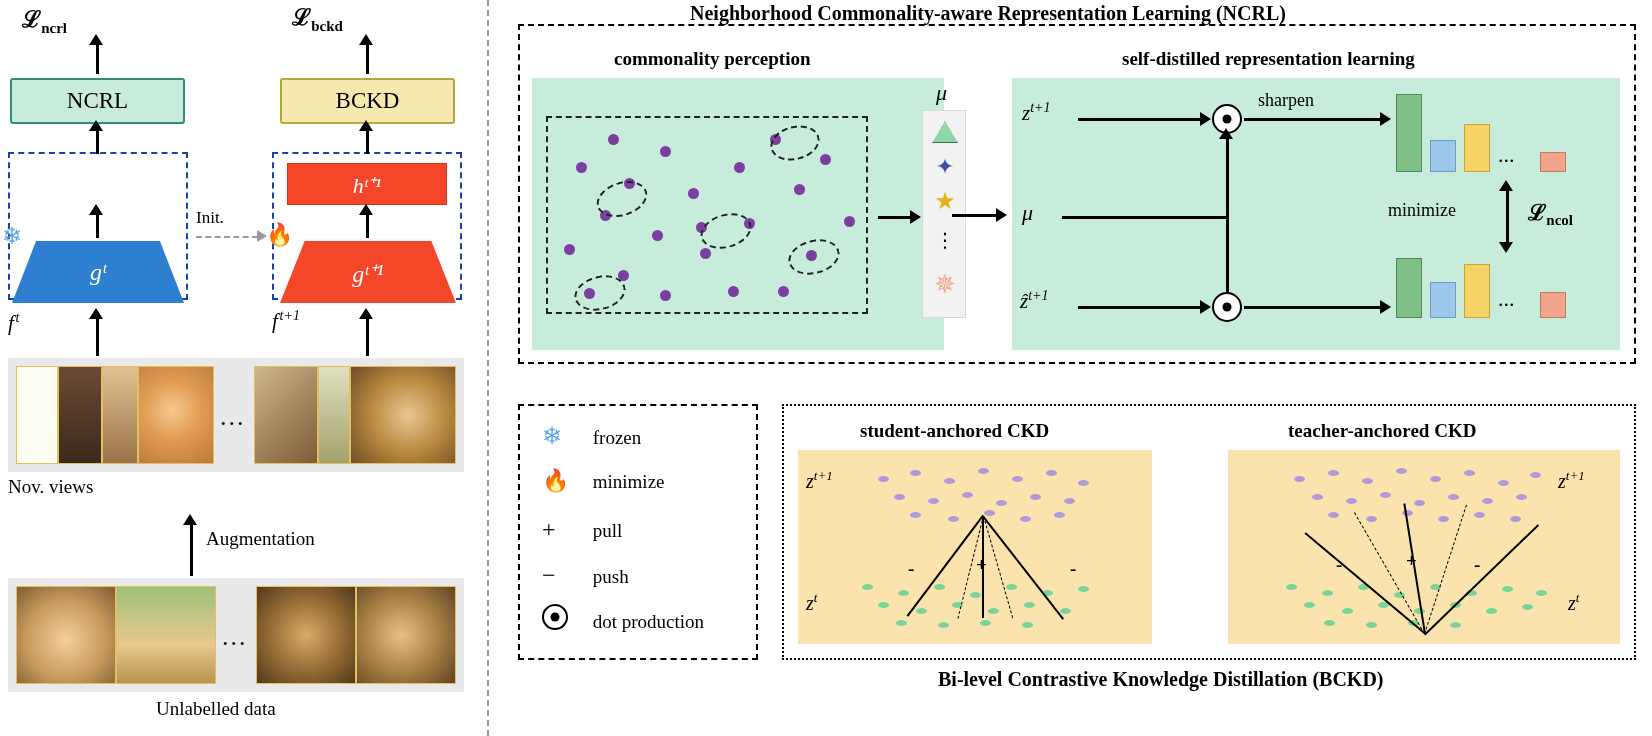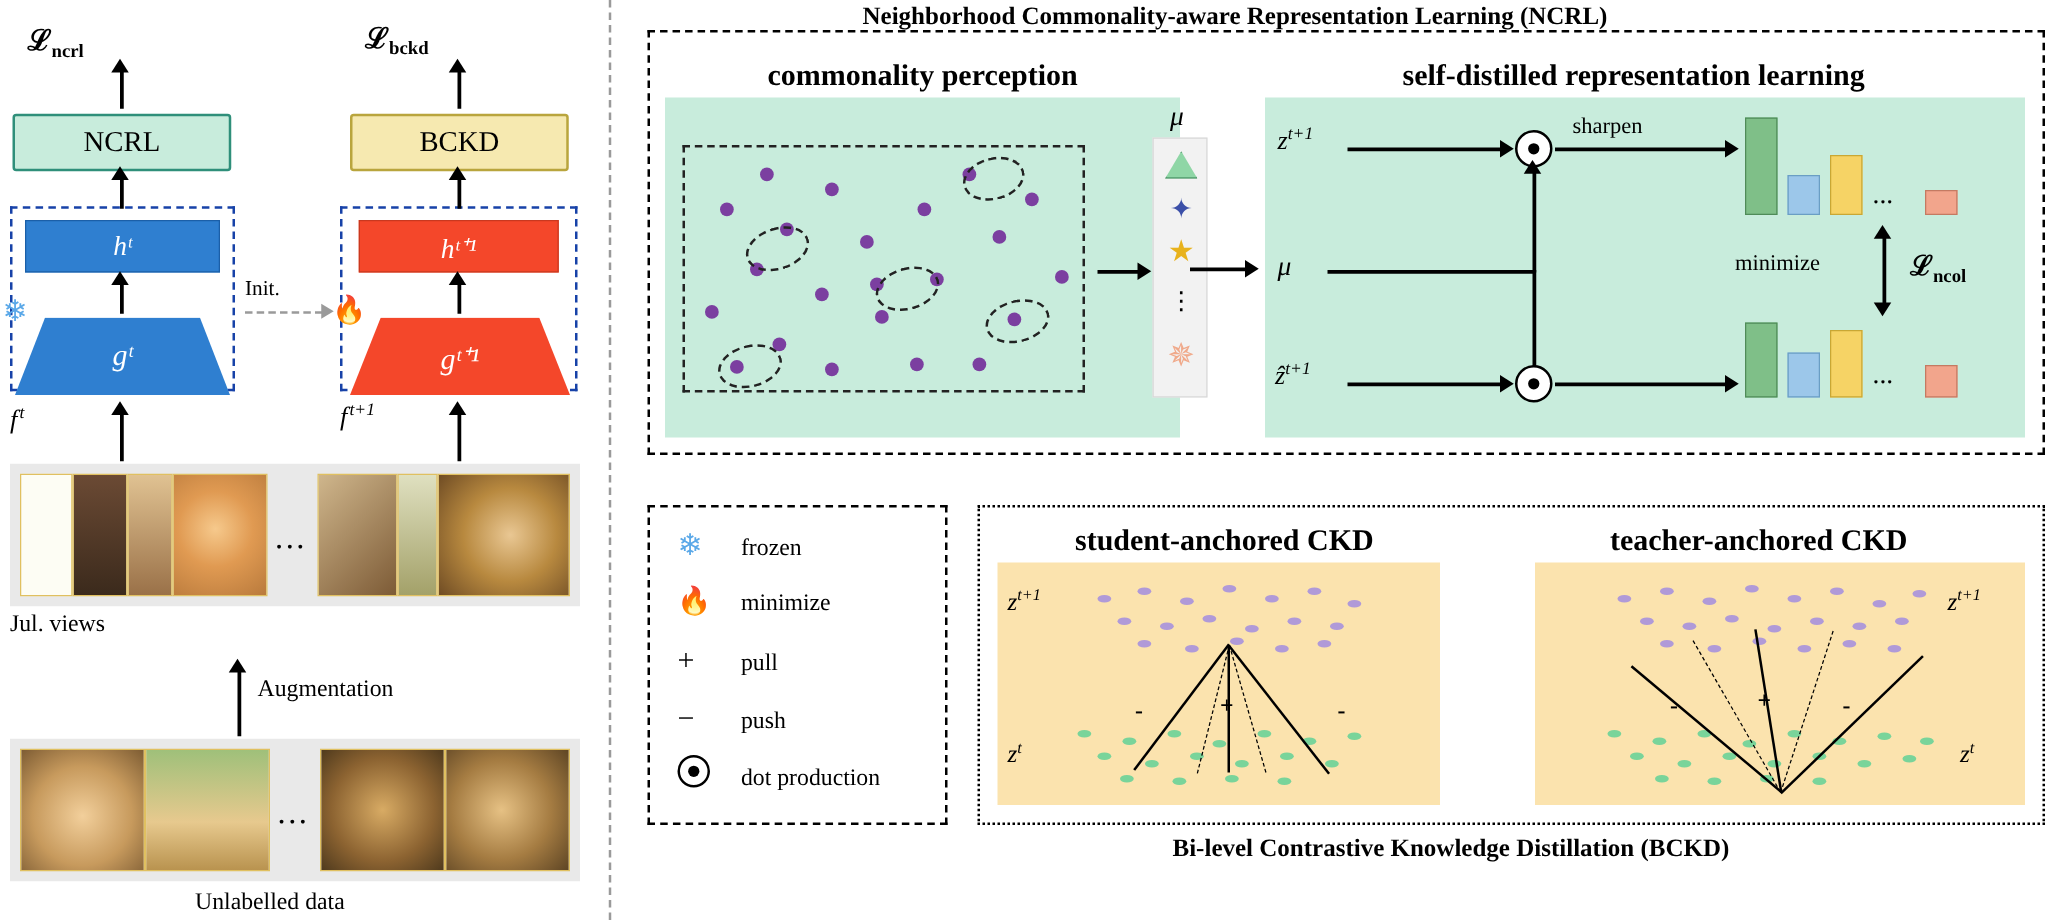--- a/index.html
+++ b/index.html
@@ -8,21 +8,21 @@
     width:1652px; height:736px;
     background:#ffffff;
     font-family:"Liberation Serif", serif;
     position:relative;
     overflow:hidden;
   }
   .abs { position:absolute; }
   .center { display:flex; align-items:center; justify-content:center; }
 
   
-  #left { left:0; top:13px; width:480px; height:532px;padding-left:12px; }
+  #left { left:0; top:0; width:480px; height:532px;padding-left:12px; }
   .divider { left:487px; top:0; width:0; height:736px; border-left:2px dashed #9a9a9a; }
 
   .loss-label { font-size:23px; font-weight:bold; }
 
   .box-ncrl {
     left:10px; top:78px; width:175px; height:46px;
     border:2px solid #2f8f7a; background:#c8ecdc; border-radius:3px;
     font-size:23px;
   }
   .box-bckd {
@@ -82,21 +82,21 @@
     position:absolute; width:0;height:0;
     border-top:6px solid transparent; border-bottom:6px solid transparent;
     border-left:10px solid #9a9a9a;
   }
   .dashline-g { position:absolute; border-top:2px dashed #9a9a9a; }
 
   
   .sect-title { font-size:20px; font-weight:bold; }
   #ncrl-outer { left:518px; top:24px; width:1118px; height:340px; border:2px dashed #000; }
   .green-panel { background:#c8ecdc; position:absolute; }
-  .subtitle { font-size:24px; font-weight:bold; }
+  .subtitle { font-size:19px; font-weight:bold; }
 
   .dot { position:absolute; width:11px; height:11px; border-radius:50%; background:#7b3fa0; }
   .ell { position:absolute; border:2px dashed #222; border-radius:50%; }
 
   .mu-col { position:absolute; background:#f2f2f2; border:1px solid #d8d8d8; }
 
   .sq { position:absolute; }
   .dotop {
     position:absolute; width:30px;height:30px;border-radius:50%;
     border:2.2px solid #000; background:#fff;
@@ -142,23 +142,20 @@
     </div>
 
   <div class="abs dashbox-left"></div>
   <div class="abs dashbox-right"></div>
 
   <div class="vline" style="left:96px; top:128px; height:26px;"></div>
   <div class="tri-up" style="left:89px; top:120px;"></div>
   <div class="vline" style="left:366px; top:128px; height:26px;"></div>
   <div class="tri-up" style="left:359px; top:120px;"></div>
 
-  <div class="abs center h-box-blue">
-      <span>hᵗ</span>
-    </div>
   <div class="abs center h-box-red">
       <span>hᵗ⁺¹</span>
     </div>
 
   <div class="vline" style="left:96px; top:212px; height:26px;"></div>
   <div class="tri-up" style="left:89px; top:204px;"></div>
   <div class="vline" style="left:366px; top:212px; height:26px;"></div>
   <div class="tri-up" style="left:359px; top:204px;"></div>
 
   <div class="trap trap-blue">
@@ -187,21 +184,21 @@
   <div class="abs imgstrip" style="left:8px; top:358px; width:456px; height:114px;">
     <div class="tile" style="left:8px; top:8px; width:42px; height:98px; background:#fdfdf4;"></div>
     <div class="tile" style="left:50px; top:8px; width:44px; height:98px; background:linear-gradient(180deg,#6b4a34,#3b2a1c);"></div>
     <div class="tile" style="left:94px; top:8px; width:36px; height:98px; background:linear-gradient(180deg,#e0c292,#9a7148);"></div>
     <div class="tile" style="left:130px; top:8px; width:76px; height:98px; background:radial-gradient(circle at 45% 45%,#f6c98c 0%,#e09a52 45%,#b97a3c 100%);"></div>
     <div class="abs" style="left:212px; top:44px; font-size:26px; letter-spacing:2px;">...</div>
     <div class="tile" style="left:246px; top:8px; width:64px; height:98px; background:linear-gradient(135deg,#cfb68c,#7d5b36);"></div>
     <div class="tile" style="left:310px; top:8px; width:32px; height:98px; background:linear-gradient(180deg,#dfe0c0,#a3a169);"></div>
     <div class="tile" style="left:342px; top:8px; width:106px; height:98px; background:radial-gradient(circle at 55% 50%,#e9c793 0%,#b8893f 50%,#6f4c24 100%);"></div>
   </div>
-  <div class="abs caption" style="left:8px; top:476px;">Jul. views</div>
+  <div class="abs caption" style="left:8px; top:476px;">Nov. views</div>
 
   <div class="vline" style="left:190px; top:524px; height:52px;"></div>
   <div class="tri-up" style="left:183px; top:514px;"></div>
   <div class="abs caption" style="left:206px; top:528px;">Augmentation</div>
 
   <div class="abs imgstrip" style="left:8px; top:578px; width:456px; height:114px;">
     <div class="tile" style="left:8px; top:8px; width:100px; height:98px; background:radial-gradient(circle at 50% 55%,#f2cf9b 0%,#c79a5d 55%,#7d5c33 100%);"></div>
     <div class="tile" style="left:108px; top:8px; width:100px; height:98px; background:linear-gradient(180deg,#9fc07a 0%,#e7c98e 60%,#b9934f 100%);"></div>
     <div class="abs" style="left:214px; top:44px; font-size:26px; letter-spacing:2px;">...</div>
     <div class="tile" style="left:248px; top:8px; width:100px; height:98px; background:radial-gradient(circle at 50% 50%,#d8ab64 0%,#8c6331 60%,#4f3a1d 100%);"></div>

